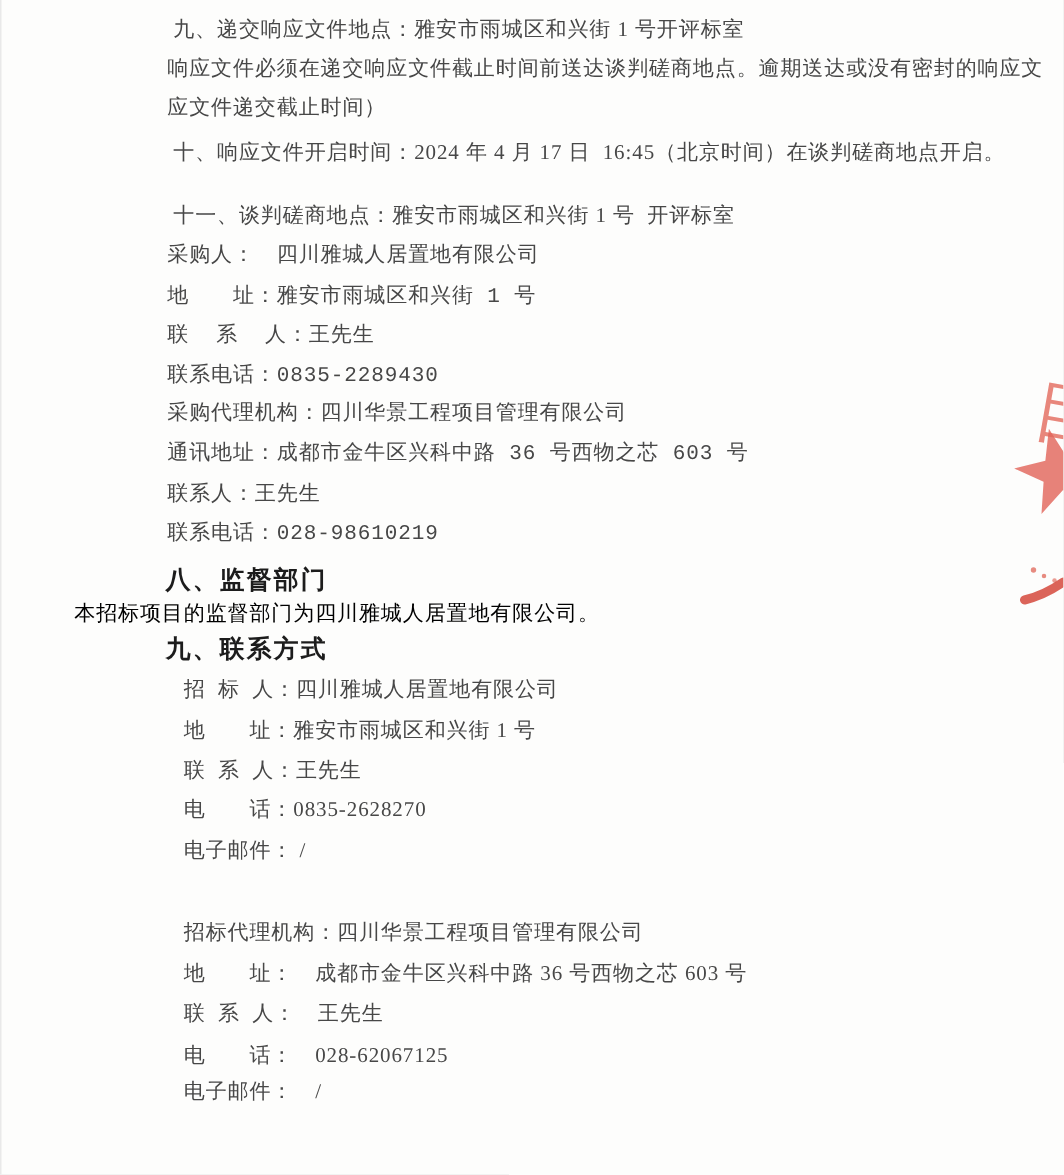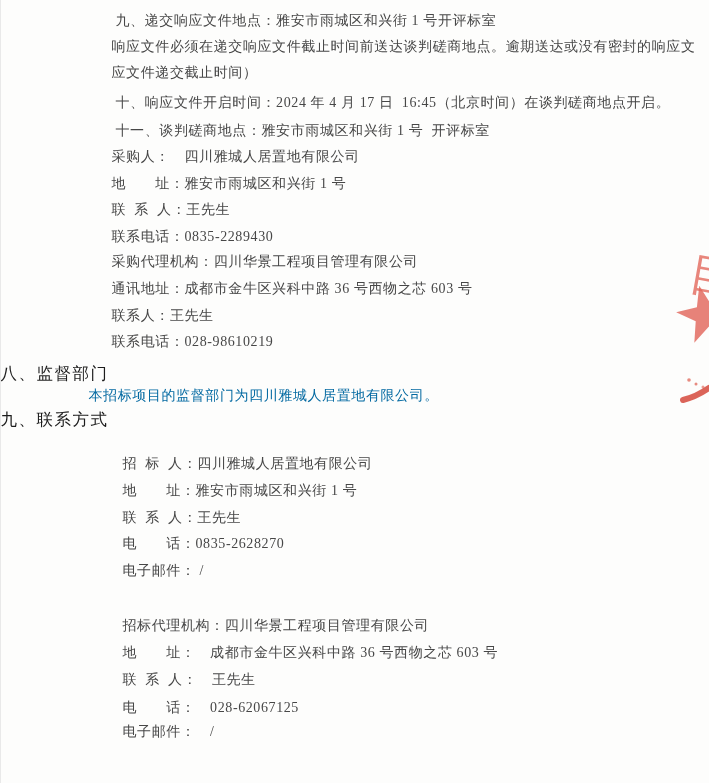--- a/index.html
+++ b/index.html
@@ -15,60 +15,61 @@
   .line{
     white-space:pre;
     font-family:"Liberation Serif","DejaVu Serif",serif;
     font-size:14px;
     line-height:26px;
     color:#474747;
     letter-spacing:0.6px;
     margin:0;
   }
   .item{margin-left:115px;}
-  .body{margin-left:111px;}
+  .body{margin-left:111px;font-family:Liberation Mono, monospace;}
   .head{
+    margin-left:110px;
     font-family:"Liberation Sans","DejaVu Sans",sans-serif;
-    font-weight:normal;
+    font-weight:bold;
     font-size:16.5px;
     color:#1c1c1c;
     letter-spacing:1.5px;
   }
-  .ind{margin-left:88px;color:#0369a1;}
+  .ind{margin-left:49px;color:#000000;}
   .con{margin-left:122px;}
   .stamp{
     position:absolute;
     top:238px;right:0;
     width:60px;height:172px;
     overflow:visible;
     pointer-events:none;
   }
 </style>
 </head>
 <body>
 
 <div class="page">
 
   <div class="line item" style="margin-top:4px">九、递交响应文件地点：雅安市雨城区和兴街 1 号开评标室</div>
   <div class="line body">响应文件必须在递交响应文件截止时间前送达谈判磋商地点。逾期送达或没有密封的响应文</div>
   <div class="line body">应文件递交截止时间）</div>
   <div class="line item" style="margin-top:4px">十、响应文件开启时间：2024 年 4 月 17 日  16:45（北京时间）在谈判磋商地点开启。</div>
-  <div class="line item" style="margin-top:2px">十一、谈判磋商地点：雅安市雨城区和兴街 1 号  开评标室</div>
+  <div class="line item" style="margin-top:16px">十一、谈判磋商地点：雅安市雨城区和兴街 1 号  开评标室</div>
   <div class="line body">采购人：　四川雅城人居置地有限公司</div>
   <div class="line body" style="margin-top:1px">地　　址：雅安市雨城区和兴街 1 号</div>
   <div class="line body">联  系  人：王先生</div>
   <div class="line body" style="margin-top:1px">联系电话：0835-2289430</div>
   <div class="line body" style="margin-top:-1px">采购代理机构：四川华景工程项目管理有限公司</div>
   <div class="line body" style="margin-top:1px">通讯地址：成都市金牛区兴科中路 36 号西物之芯 603 号</div>
   <div class="line body" style="margin-top:1px">联系人：王先生</div>
   <div class="line body">联系电话：028-98610219</div>
   <div class="line head" style="margin-top:5px">八、监督部门</div>
   <div class="line ind" style="margin-top:-3px">本招标项目的监督部门为四川雅城人居置地有限公司。</div>
   <div class="line head" style="margin-top:-3px">九、联系方式</div>
-  <div class="line con" style="margin-top:19px">招  标  人：四川雅城人居置地有限公司</div>
+  <div class="line con" style="margin-top:2px">招  标  人：四川雅城人居置地有限公司</div>
   <div class="line con" style="margin-top:1px">地　　址：雅安市雨城区和兴街 1 号</div>
   <div class="line con" style="margin-top:1px">联  系  人：王先生</div>
   <div class="line con">电　　话：0835-2628270</div>
   <div class="line con" style="margin-top:1px">电子邮件： /</div>
   <div class="line con" style="margin-top:29px">招标代理机构：四川华景工程项目管理有限公司</div>
   <div class="line con" style="margin-top:1px">地　　址：　成都市金牛区兴科中路 36 号西物之芯 603 号</div>
   <div class="line con" style="margin-top:1px">联  系  人：　王先生</div>
   <div class="line con" style="margin-top:2px">电　　话：　028-62067125</div>
   <div class="line con" style="margin-top:-2px">电子邮件：　/</div>
 

